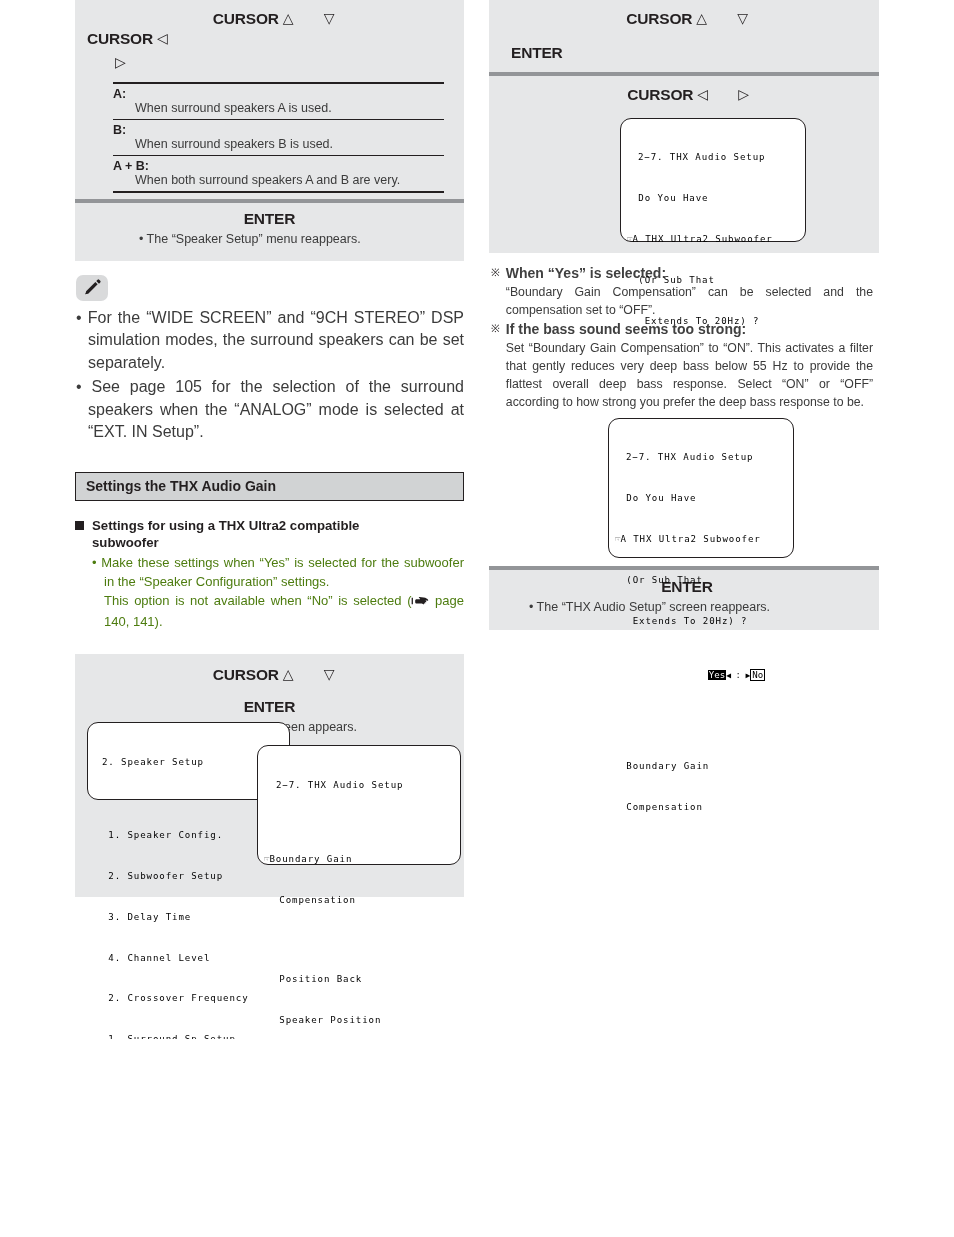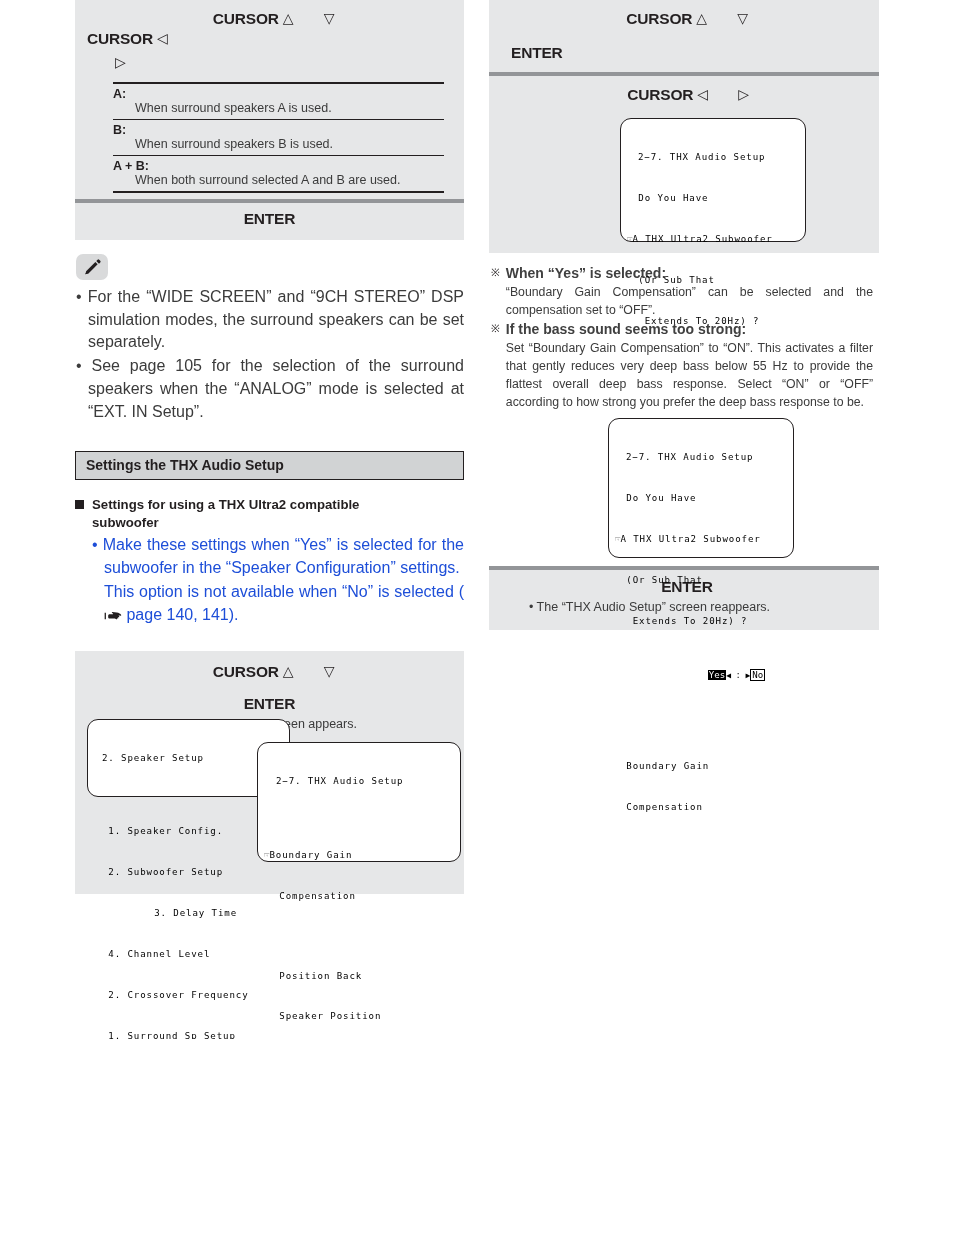--- a/index.html
+++ b/index.html
@@ -106,23 +106,23 @@
     font-weight: bold;
     font-size: 13.2px;
     color: #231f20;
     line-height: 1.32;
   }
   .sq {
     width: 9px; height: 9px; background: #231f20;
     margin-top: 4px; flex: 0 0 9px;
   }
   .body-para {
-    font-size: 16px;
+    font-size: 13px;
     line-height: 1.45;
-    color: #1d4ed8;
+    color: #4d7c0f;
     text-align: justify;
     padding-left: 12px;
     text-indent: -12px;
   }
   .body-para.cont { text-indent: 0; padding-left: 12px; }
 
   
   .osd {
     position: absolute;
     background: #ffffff;
@@ -192,46 +192,47 @@
 
       <div style="margin:10px 8px 0 26px;">
         <div class="rule-thick"></div>
         <div class="def-term">A:</div>
         <div class="def-desc">When surround speakers A is used.</div>
         <div class="rule-thin"></div>
         <div class="def-term">B:</div>
         <div class="def-desc">When surround speakers B is used.</div>
         <div class="rule-thin"></div>
         <div class="def-term">A + B:</div>
-        <div class="def-desc">When both surround selected A and B are used.</div>
+        <div class="def-desc">When both surround speakers A and B are very.</div>
         <div class="rule-thick"></div>
       </div>
 
       <div class="rule-gray" style="margin:6px -12px 0 -12px;"></div>
 
       <div style="padding:7px 0 12px 0;">
         <div class="enter-label" style="text-align:center;padding-left:0;">ENTER</div>
+        <div class="bullet-line" style="padding-left:52px;margin-top:2px;">• The “Speaker Setup” menu reappears.</div>
       </div>
     </div>
 
     <div style="margin-top:14px;padding-left:1px;">
       <div class="note-icon">
         <svg width="19" height="19" viewBox="0 0 24 24" aria-hidden="true">
           <path d="M3 20.5l1.3-4.2L15.6 5.0l2.9 2.9L7.2 19.2 3 20.5z" fill="#231f20"></path>
           <path d="M16.8 3.8l1.6-1.6a1.4 1.4 0 0 1 2 0l1.4 1.4a1.4 1.4 0 0 1 0 2l-1.6 1.6-3.4-3.4z" fill="#231f20"></path>
           <path d="M4.3 16.3L3 20.5l4.2-1.3-2.9-2.9z" fill="#231f20"></path>
         </svg>
       </div>
       <div class="note-list">
         <p>• For the “WIDE SCREEN” and “9CH STEREO” DSP simulation modes, the surround speakers can be set separately.</p>
         <p>• See page 105 for the selection of the surround speakers when the “ANALOG” mode is selected at “EXT. IN Setup”.</p>
       </div>
     </div>
 
-    <div class="section-bar" style="margin-top:28px;">Settings the THX Audio Setup</div>
+    <div class="section-bar" style="margin-top:28px;">Settings the THX Audio Gain</div>
 
     <div style="margin-top:16px;">
       <div class="sub-head">
         <div class="sq"></div>
         <div style="width:322px;">Settings for using a THX Ultra2 compatible subwoofer</div>
       </div>
       <div style="margin-top:2px;padding-left:17px;">
         <div class="body-para">• Make these settings when “Yes” is selected for the subwoofer in the “Speaker Configuration” settings.</div>
         <div class="body-para cont">
           <span>This option is not available when “No” is selected (</span><span style="display:inline-block;vertical-align:-3px;">
@@ -252,21 +253,21 @@
         <span class="glyph">▽</span>
       </div>
       <div class="enter-label" style="text-align:center;margin-top:14px;">ENTER</div>
       <div class="bullet-line" style="padding-left:40px;margin-top:2px;">• The “THX Audio Setup” screen appears.</div>
 
       <div class="osd" style="left:12px; top:68px; width:203px; height:78px;">
         <div style="padding-left:8px;">2. Speaker Setup</div>
         <div style="height:5px;"></div>
         <div style="padding-left:8px;"><span> 1. Speaker Config.</span></div>
         <div style="padding-left:8px;"><span> 2. Subwoofer Setup</span></div>
-        <div style="padding-left:8px;text-align:center;"><span> 3. Delay Time</span></div>
+        <div style="padding-left:8px;"><span> 3. Delay Time</span></div>
         <div style="padding-left:8px;"><span> 4. Channel Level</span></div>
         <div style="padding-left:8px;"><span> 2. Crossover Frequency</span></div>
         <div style="padding-left:8px;"><span> 1. Surround Sp Setup</span></div>
         <div style="padding-left:0px;"><span class="ptr">☞</span><span>7. THX Audio Setup</span></div>
         <div style="padding-left:8px;"><span> Exit</span></div>
       </div>
 
       <div class="osd" style="left:182px; top:91px; width:204px; height:120px;">
         <div style="padding-left:12px;">2−7. THX Audio Setup</div>
         <div style="height:6px;"></div>

